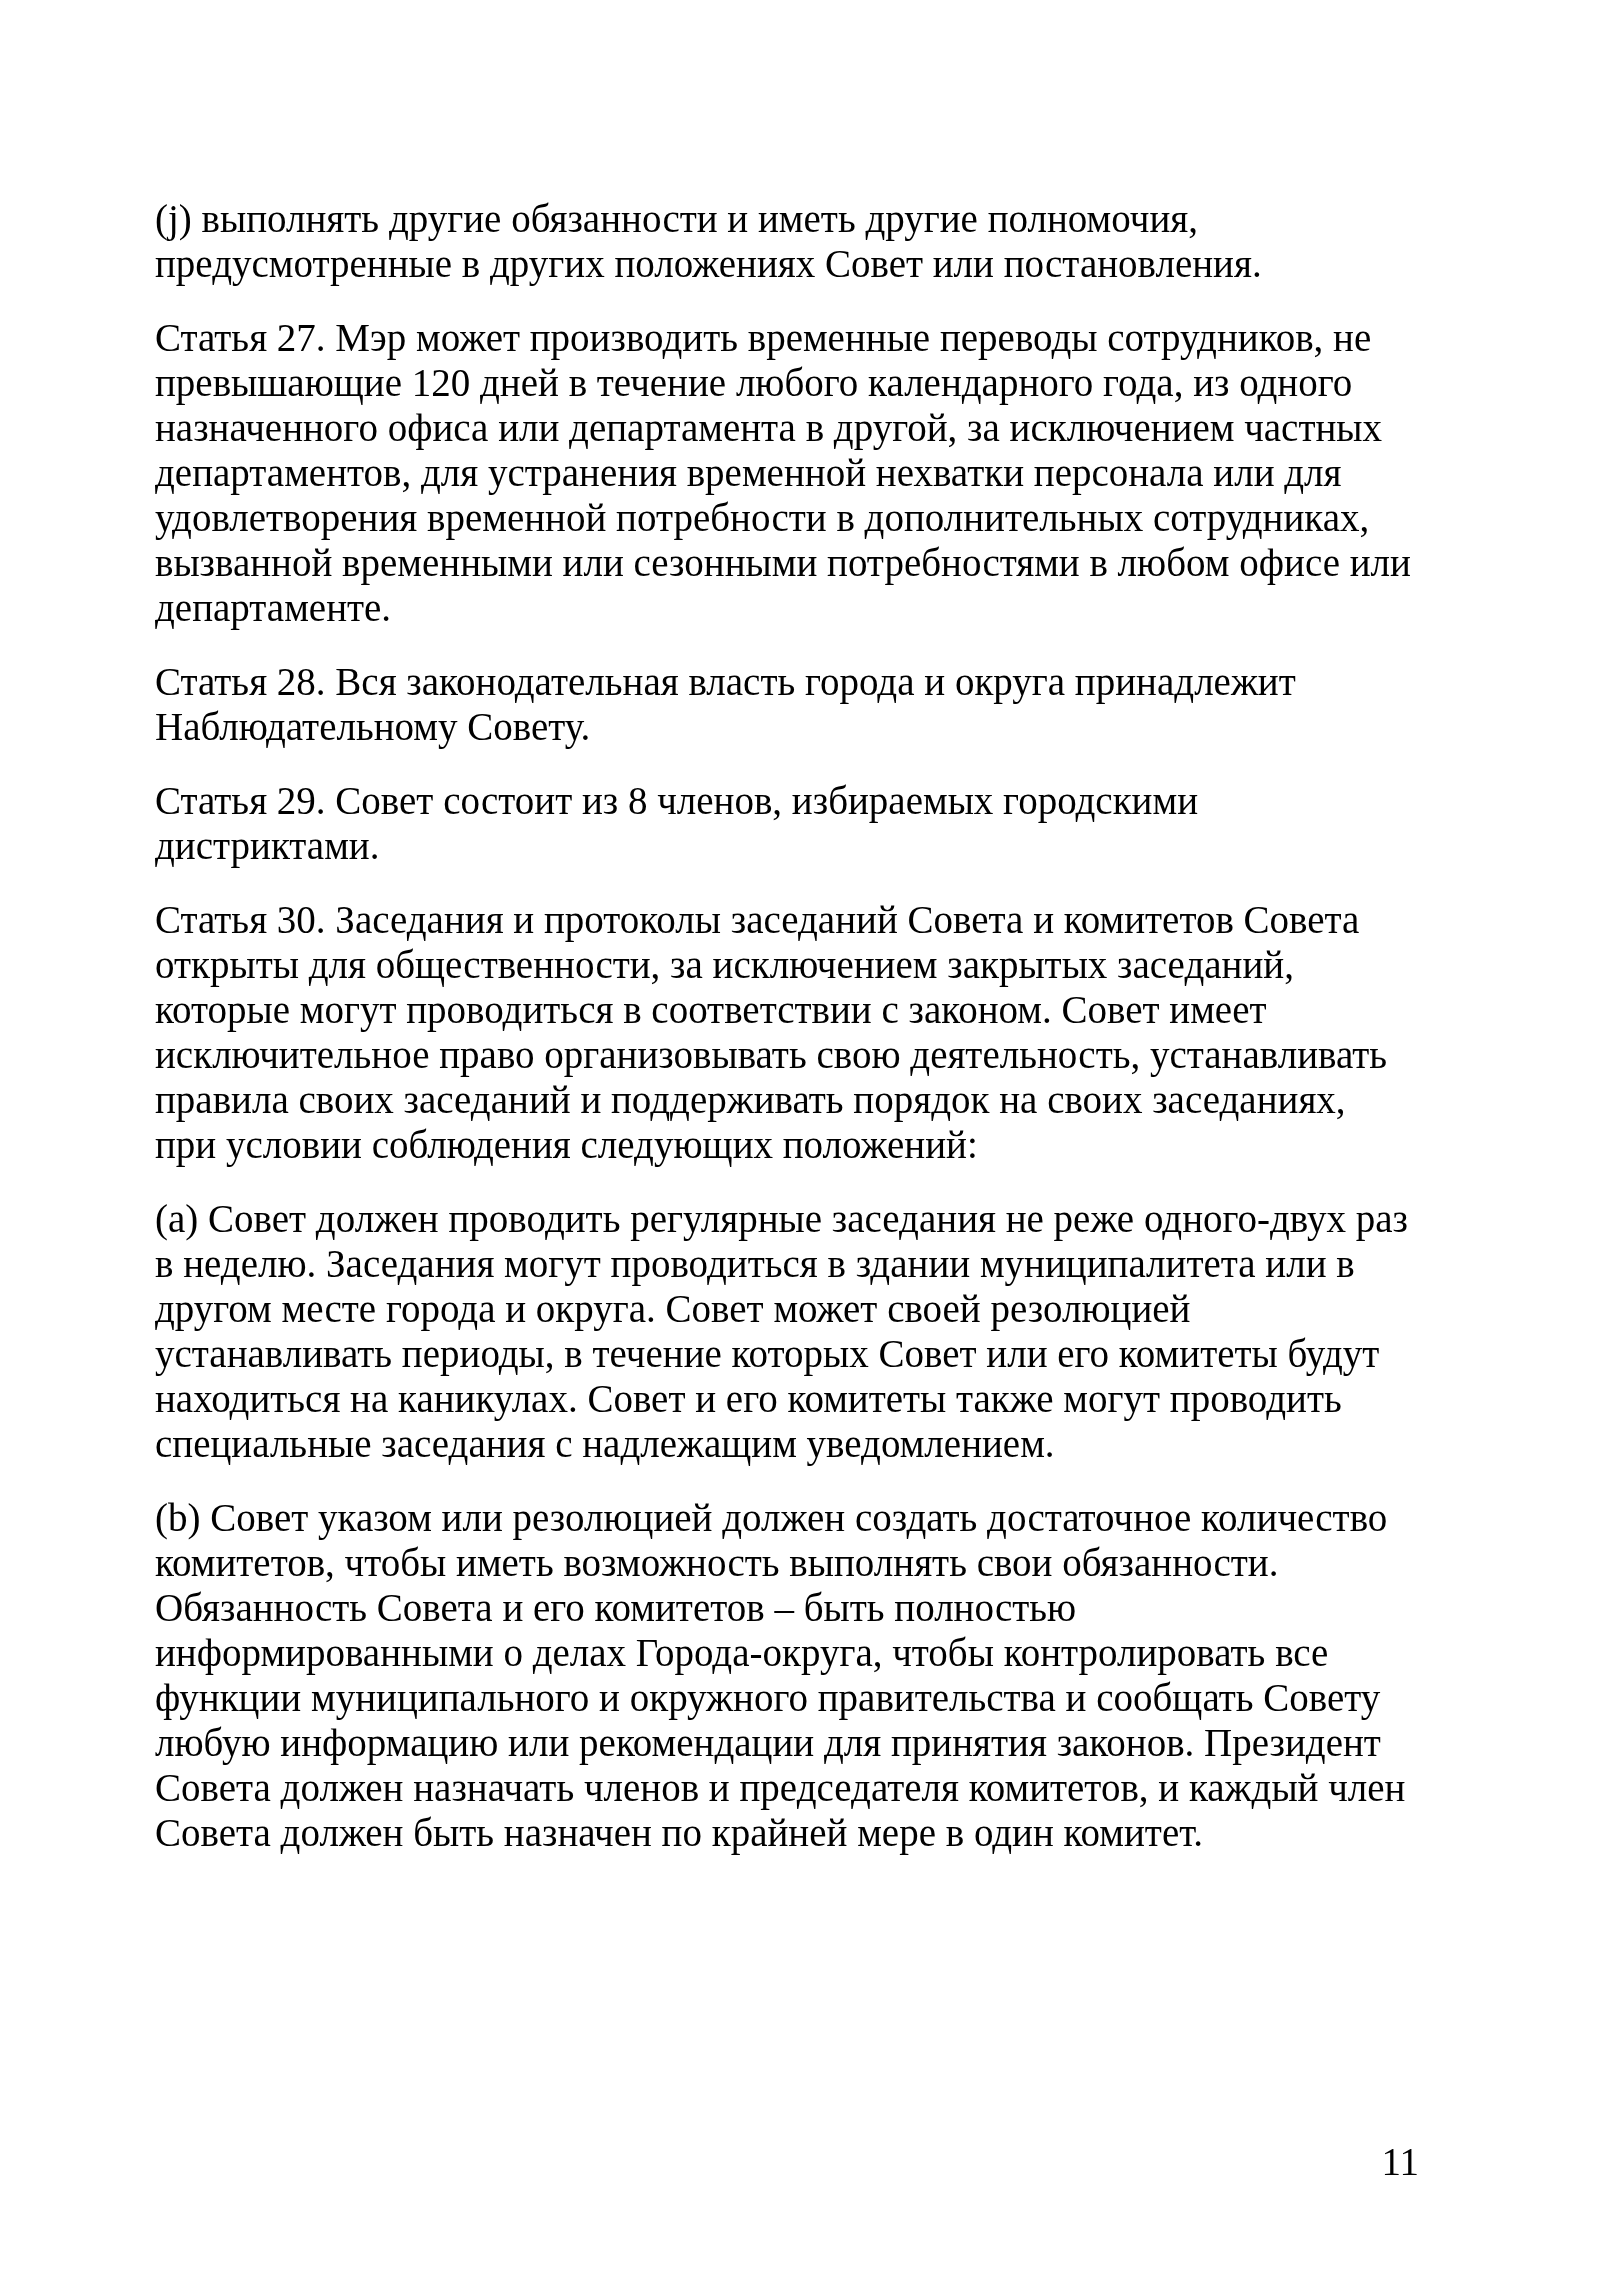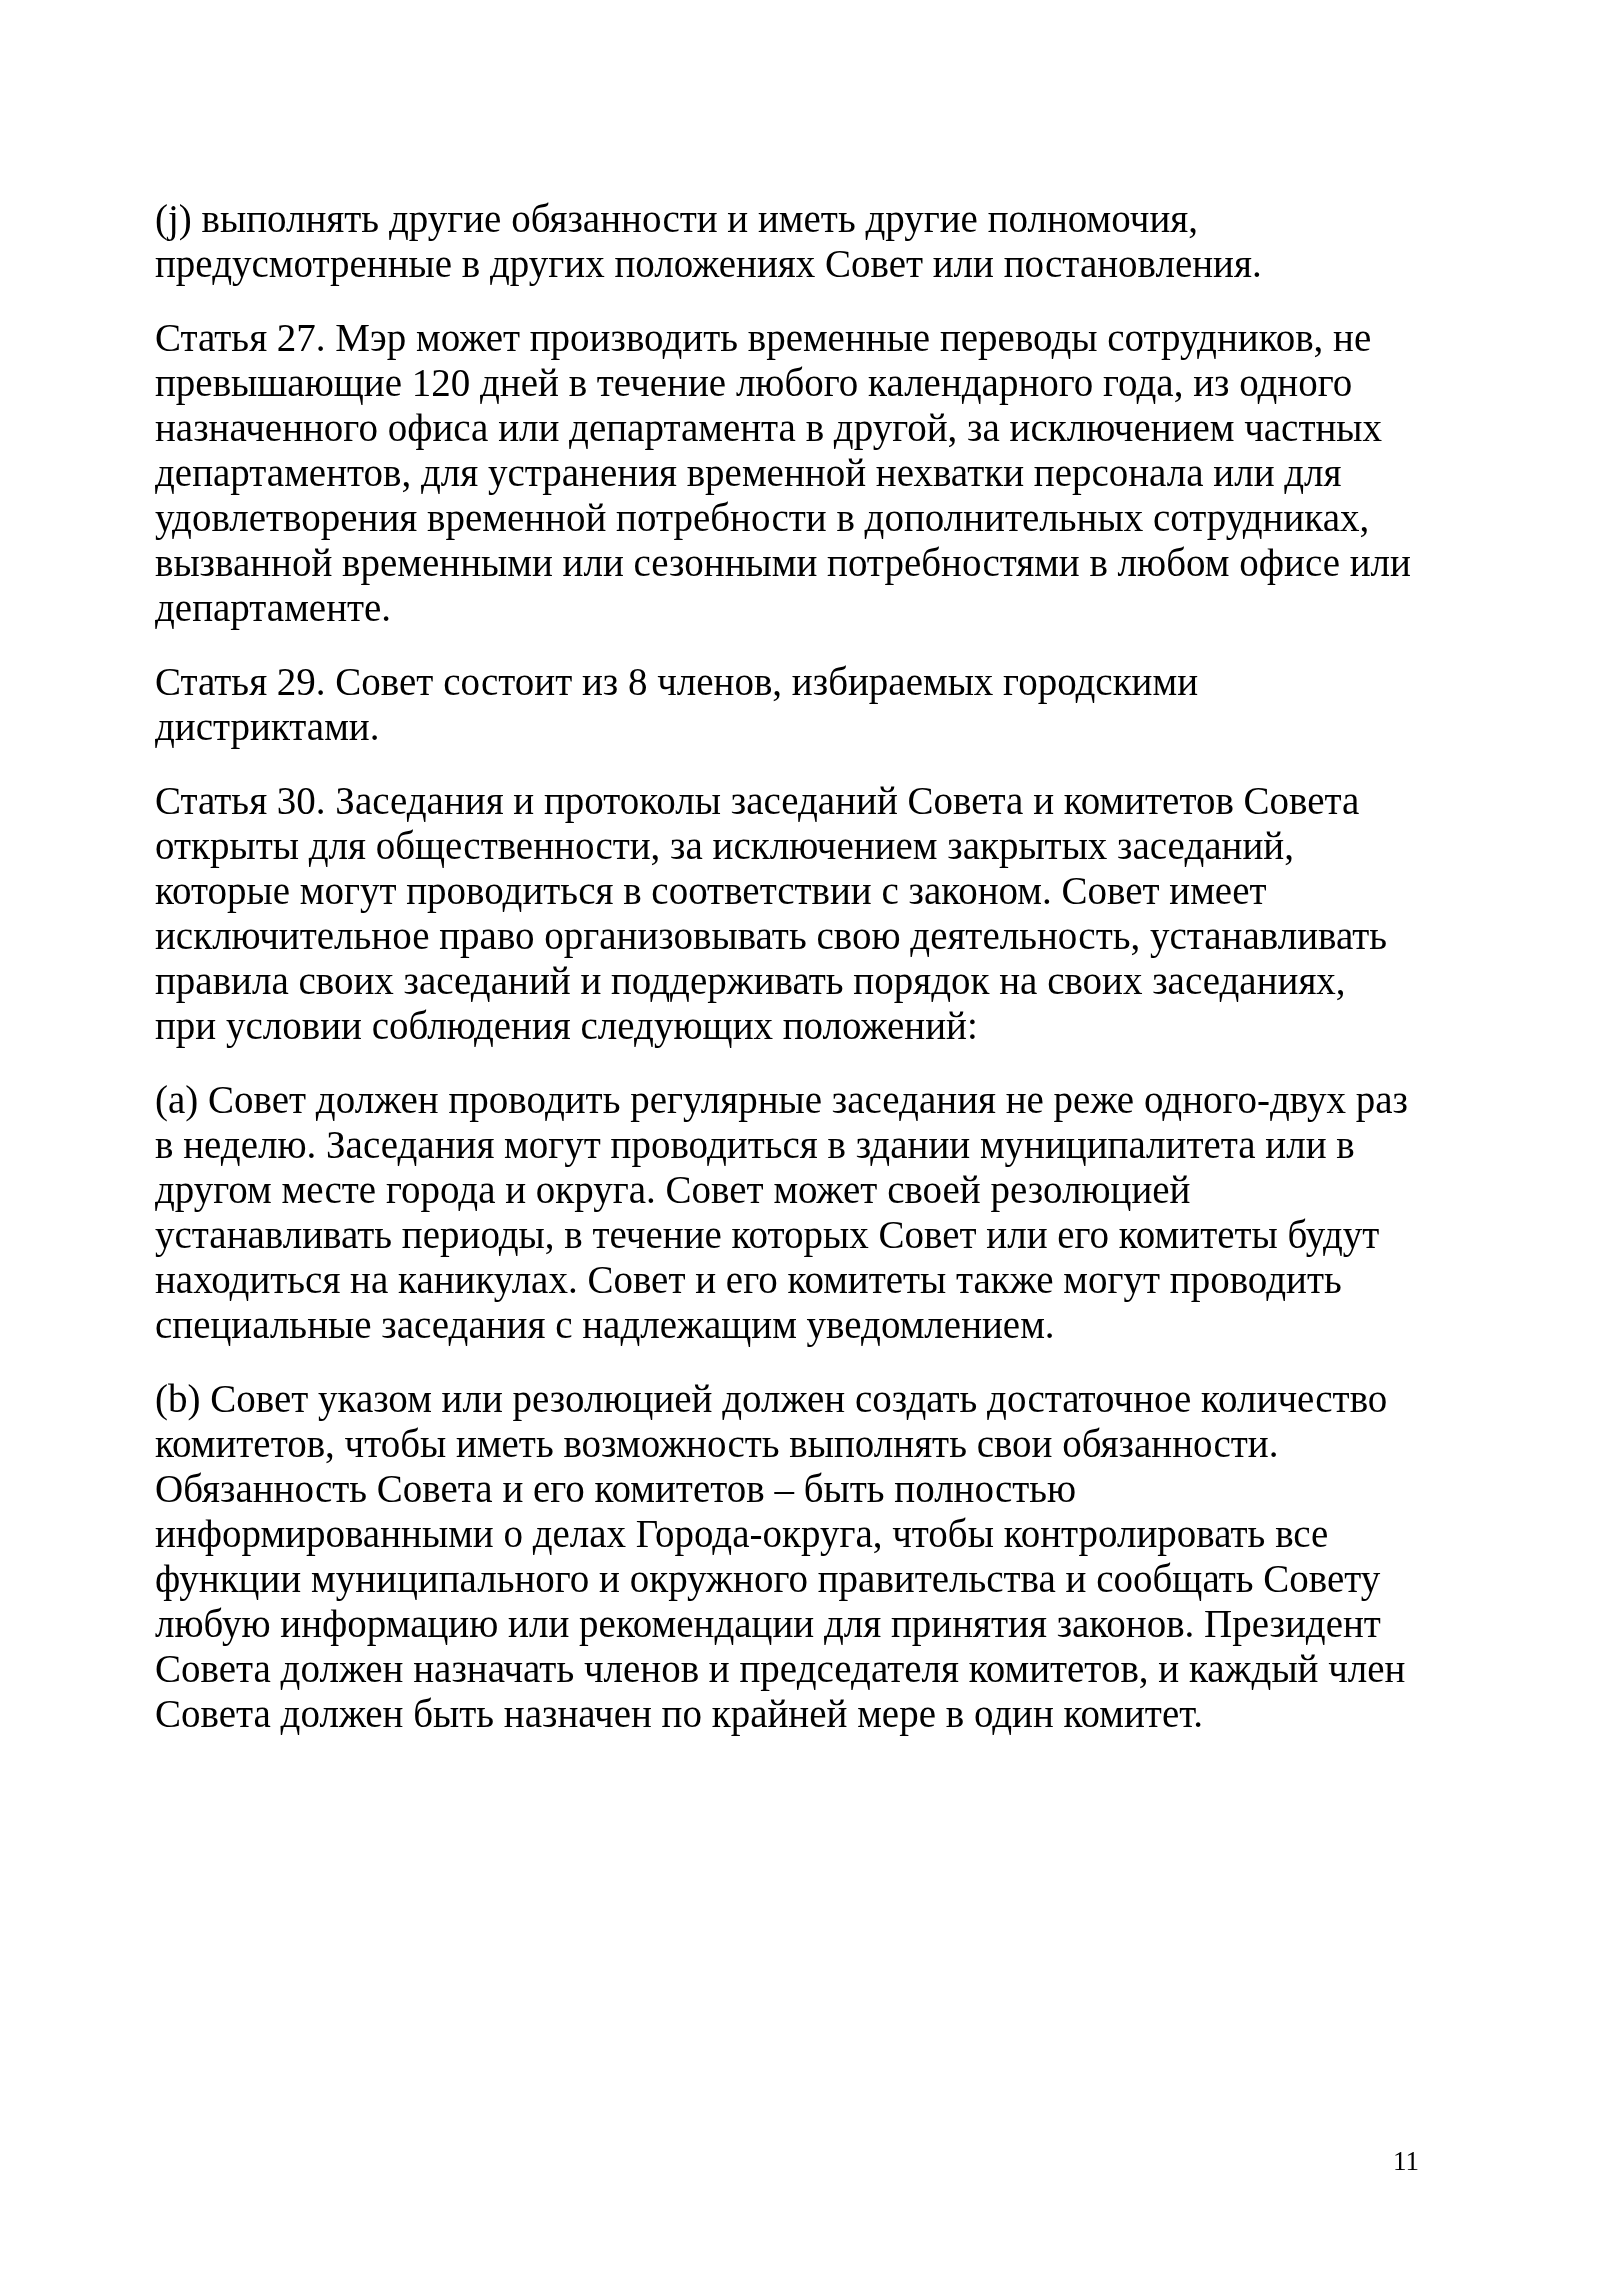--- a/index.html
+++ b/index.html
@@ -36,38 +36,40 @@
     margin: 3.9px 0 33px 0;
     text-align: center;
     text-decoration: underline;
     text-decoration-thickness: 2.9px;
     text-underline-offset: 5.9px;
   }
   .page-number {
     position: absolute;
     top: 2139px;
     right: 204px;
-    font-size: 27px;
+    font-size: 39px;
     line-height: 45px;
   }
 </style>
 </head>
 <body>
 
 <div class="page">
   <div class="body-area">
       <div class="para">(j) выполнять другие обязанности и иметь другие полномочия,
 предусмотренные в других положениях Совет или постановления.</div>
       <div class="para">Статья 27. Мэр может производить временные переводы сотрудников, не
 превышающие 120 дней в течение любого календарного года, из одного
 назначенного офиса или департамента в другой, за исключением частных
 департаментов, для устранения временной нехватки персонала или для
 удовлетворения временной потребности в дополнительных сотрудниках,
 вызванной временными или сезонными потребностями в любом офисе или
 департаменте.</div>
+      <div class="para">Статья 28. Вся законодательная власть города и округа принадлежит
+Наблюдательному Совету.</div>
       <div class="para">Статья 29. Совет состоит из 8 членов, избираемых городскими
 дистриктами.</div>
       <div class="para">Статья 30. Заседания и протоколы заседаний Совета и комитетов Совета
 открыты для общественности, за исключением закрытых заседаний,
 которые могут проводиться в соответствии с законом. Совет имеет
 исключительное право организовывать свою деятельность, устанавливать
 правила своих заседаний и поддерживать порядок на своих заседаниях,
 при условии соблюдения следующих положений:</div>
       <div class="para">(a) Совет должен проводить регулярные заседания не реже одного-двух раз
 в неделю. Заседания могут проводиться в здании муниципалитета или в

